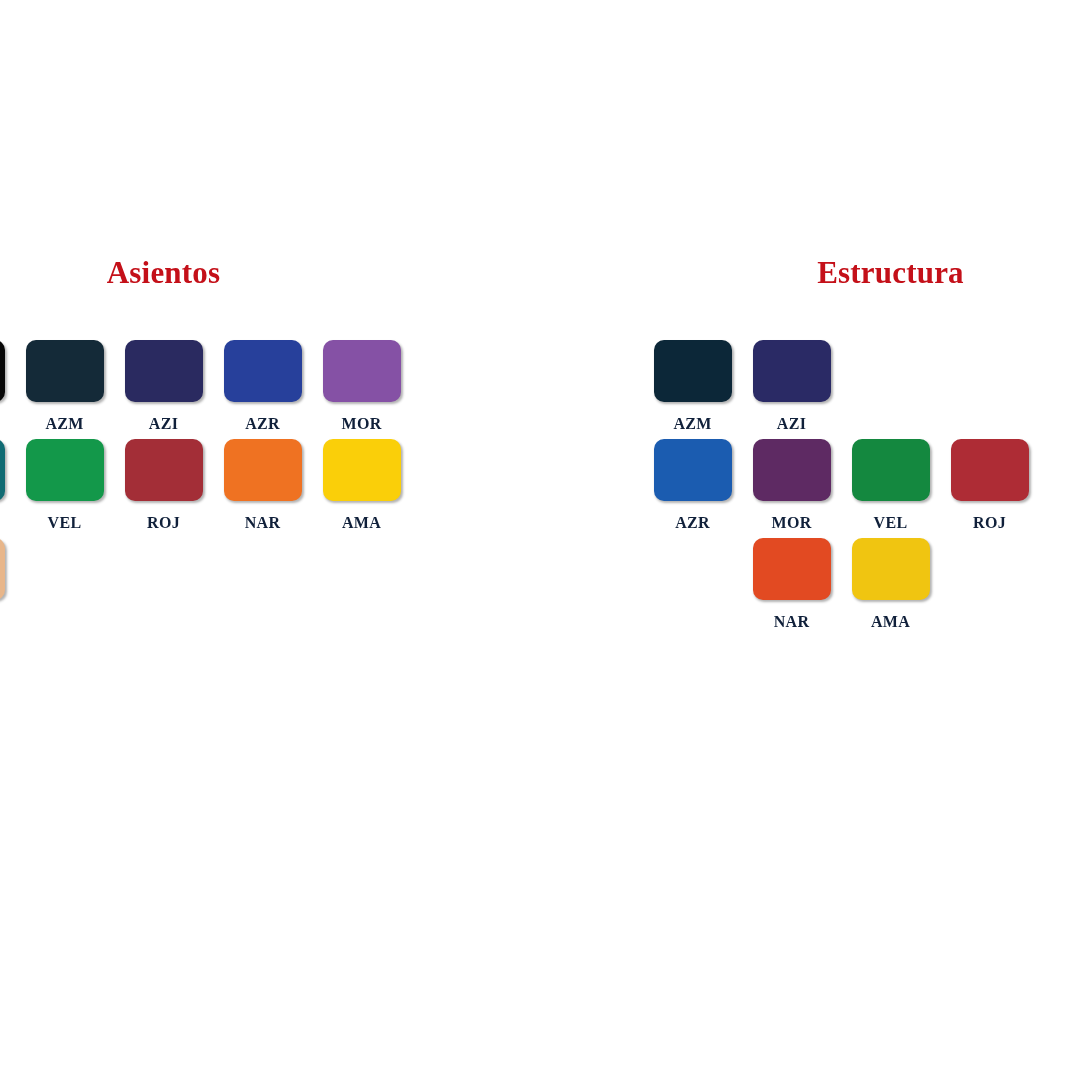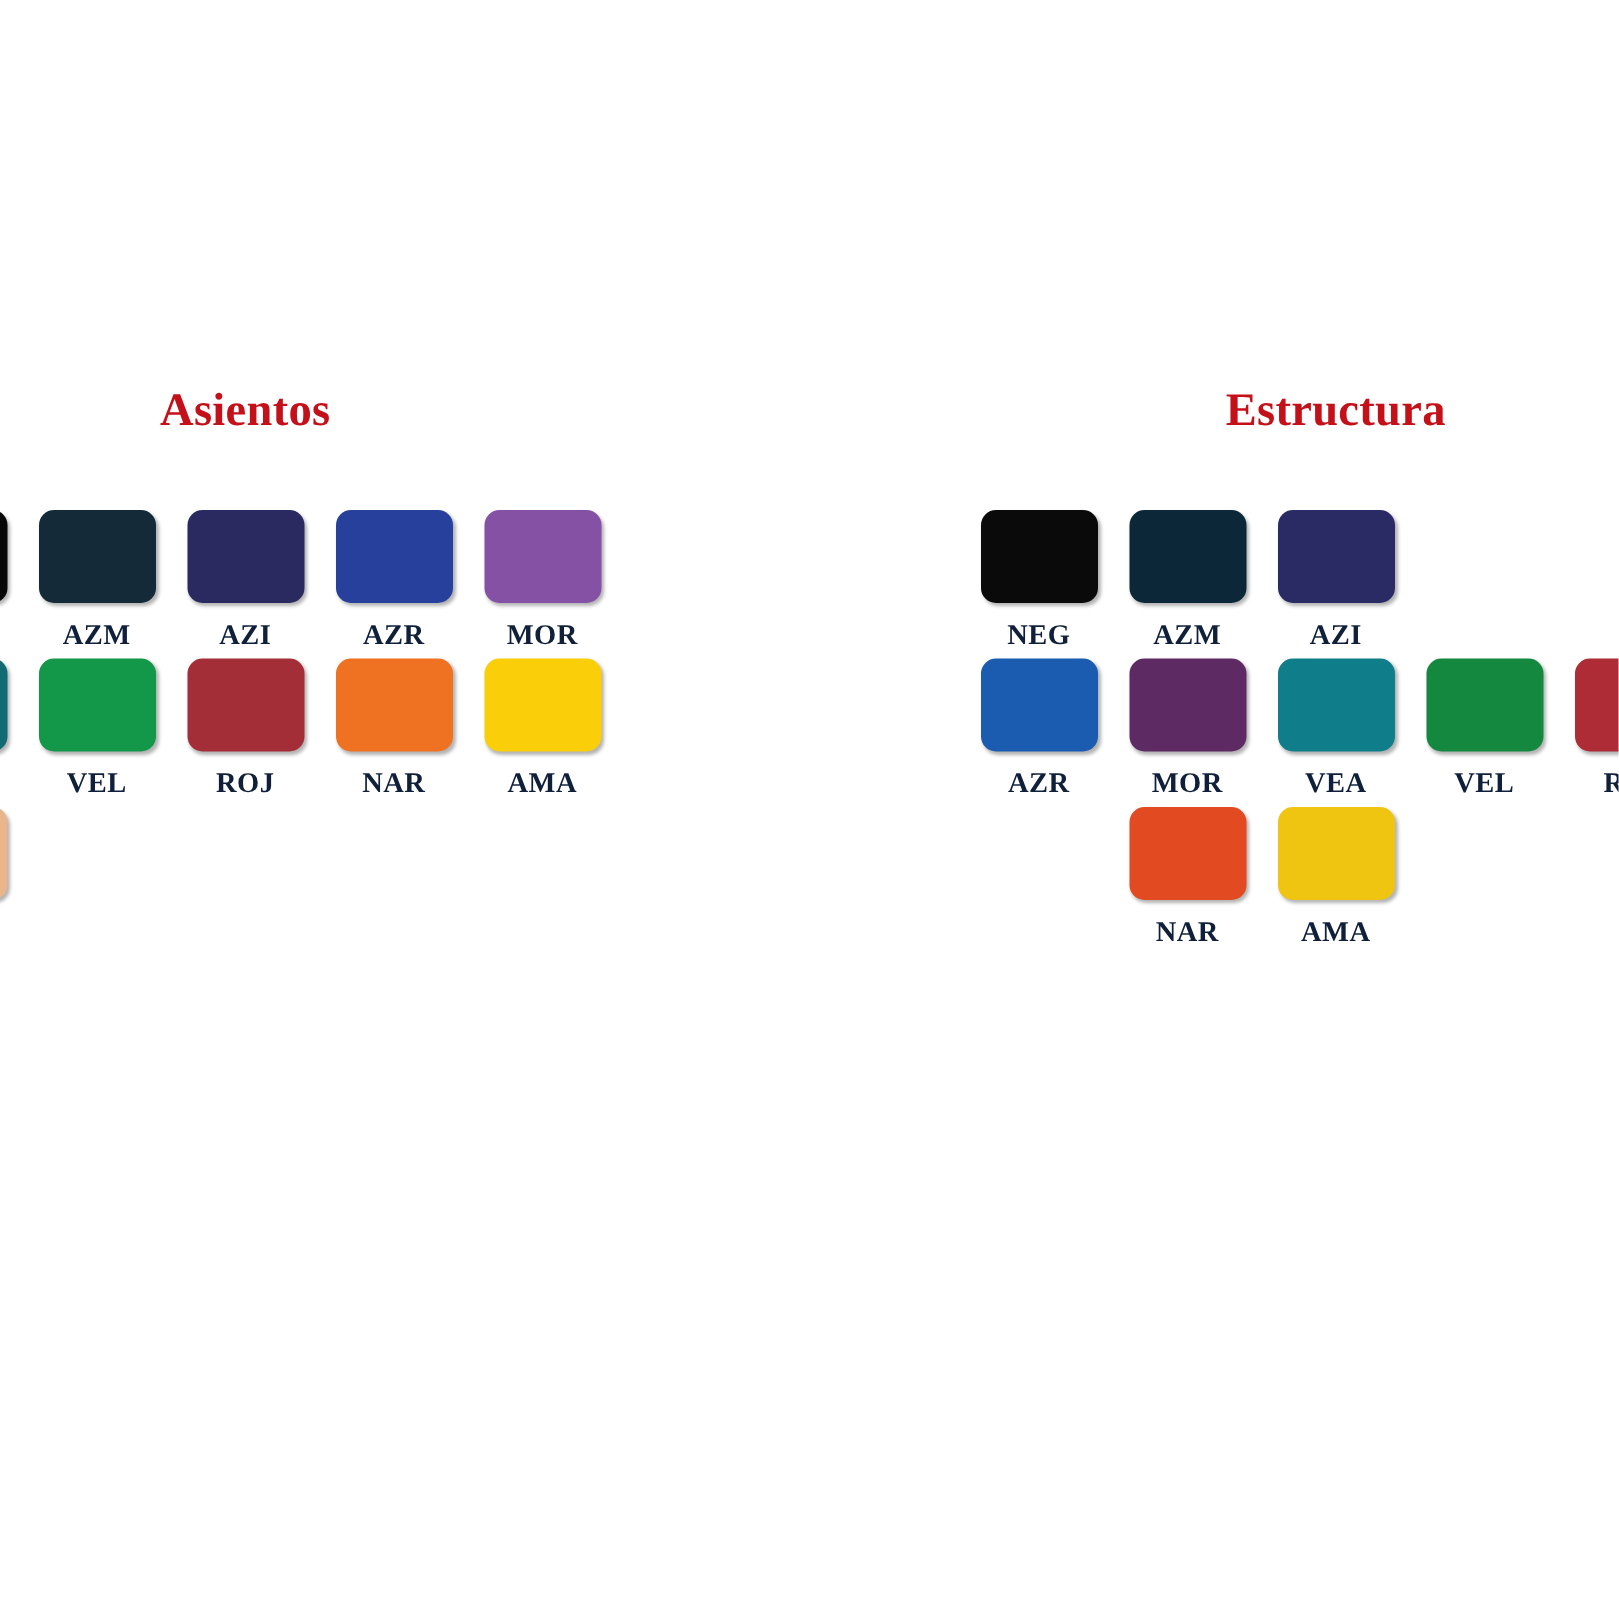--- a/index.html
+++ b/index.html
@@ -67,21 +67,21 @@
   .swatch {
     width: 78px;
     height: 62px;
     border-radius: 10px;
     box-shadow: 1.5px 2px 2.5px rgba(0,0,0,0.30);
   }
   .swatch-label {
     margin-top: 10px;
     font-family: "Liberation Serif", "DejaVu Serif", serif;
     font-weight: bold;
-    font-size: 19px;
+    font-size: 16px;
     color: #10203a;
     line-height: 24px;
     letter-spacing: 0.3px;
     white-space: nowrap;
   }
 </style>
 </head>
 <body>
 
 <div class="canvas">
@@ -145,47 +145,39 @@
 
     </div>
   </section>
 
   <section class="group group-estructura">
     <h2 class="group-title">Estructura</h2>
     <div class="rows">
 
       <div class="swatch-row">
         <div class="swatch-cell">
-          <div class="swatch" style="background:#0A0A0A"></div>
-          <div class="swatch-label">NEG</div>
-        </div>
-        <div class="swatch-cell">
           <div class="swatch" style="background:#0C2738"></div>
           <div class="swatch-label">AZM</div>
         </div>
         <div class="swatch-cell">
           <div class="swatch" style="background:#2A2A65"></div>
           <div class="swatch-label">AZI</div>
         </div>
       </div>
 
       <div class="swatch-row">
         <div class="swatch-cell">
           <div class="swatch" style="background:#1B5CB0"></div>
           <div class="swatch-label">AZR</div>
         </div>
         <div class="swatch-cell">
           <div class="swatch" style="background:#5E2A63"></div>
           <div class="swatch-label">MOR</div>
         </div>
         <div class="swatch-cell">
-          <div class="swatch" style="background:#0F7E8A"></div>
-          <div class="swatch-label">VEA</div>
-        </div>
-        <div class="swatch-cell">
           <div class="swatch" style="background:#14883F"></div>
           <div class="swatch-label">VEL</div>
         </div>
         <div class="swatch-cell">
           <div class="swatch" style="background:#AE2C35"></div>
           <div class="swatch-label">ROJ</div>
         </div>
       </div>
 
       <div class="swatch-row">

